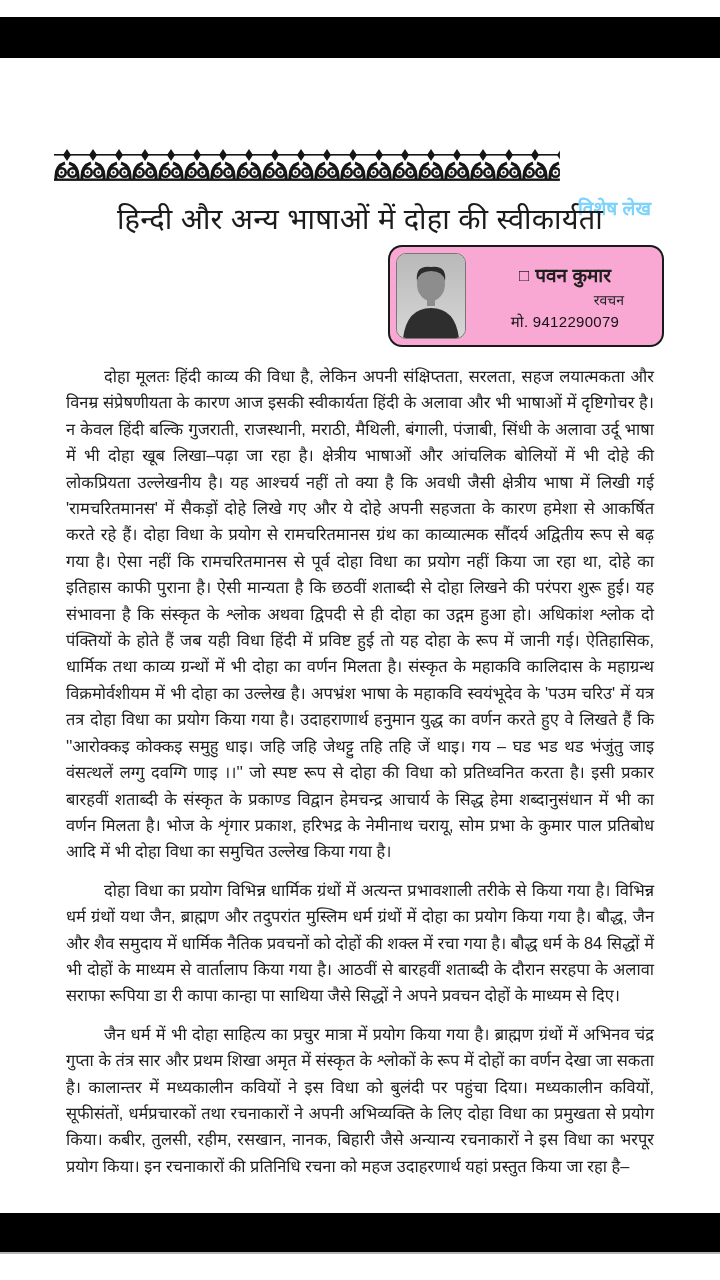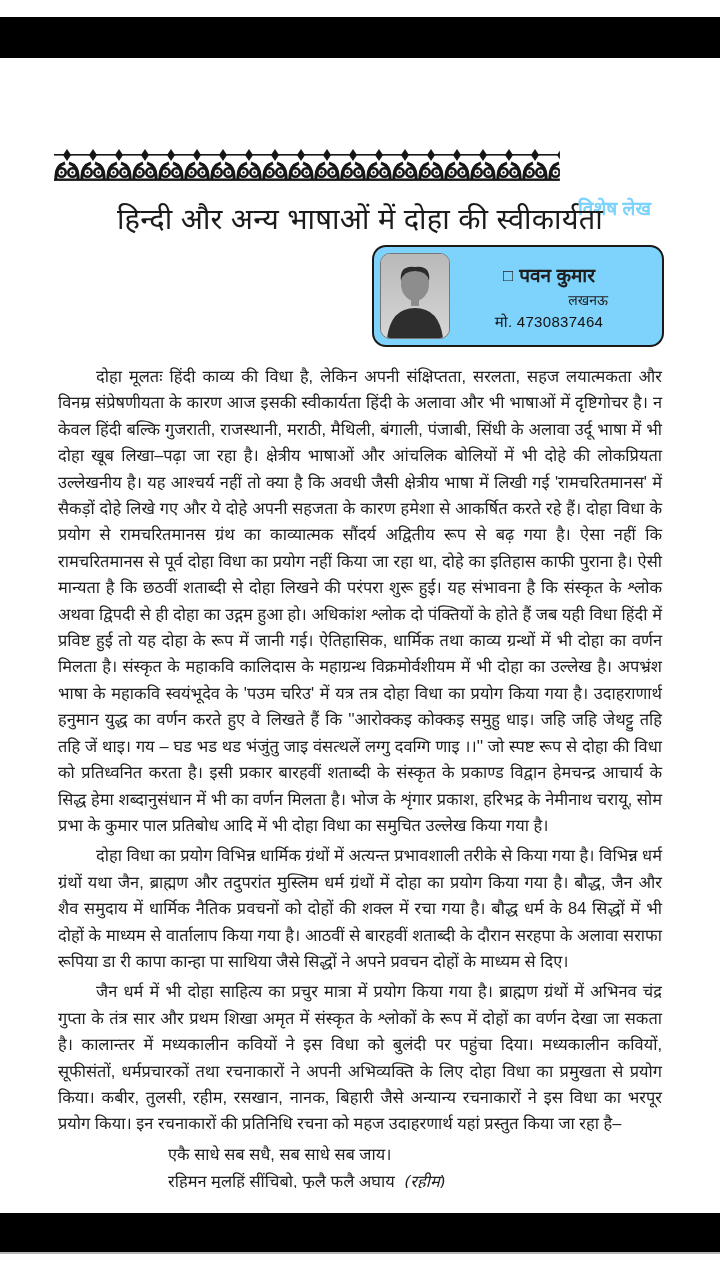--- a/index.html
+++ b/index.html
@@ -24,36 +24,36 @@
     line-height:34px; padding:0 15px; border-radius:17px 6px 6px 17px;
     margin-left:3px; white-space:nowrap;margin-top:44px;
   }
 
   .title { text-align:center; font-size:29px; font-weight:normal; color:#1b1b1b;
            margin:16px 0 8px; letter-spacing:0.2px; }
 
   
   .author-box {
     width:258px; margin-left:auto; margin-right:2px; margin-top:4px;
-    border:2px solid #1a1a1a; border-radius:14px; padding:6px 24px 6px 6px;
-    display:flex; gap:10px; align-items:center; background:#7dd3fc;
+    border:2px solid #1a1a1a; border-radius:14px; padding:6px 8px 6px 6px;
+    display:flex; gap:10px; align-items:center; background:#f9a8d4;
   }
   .photo { width:68px; height:84px; border-radius:10px; overflow:hidden; flex:none;
            border:1px solid #777; background:#c9c9c9; }
   .photo svg { display:block; }
   .author-meta { flex:1; display:flex; flex-direction:column; justify-content:center; gap:2px; }
   .author-name { font-size:19px; font-weight:bold; text-align:center; white-space:nowrap; }
   .author-name .sq { display:inline-block; transform:translateY(-1px); font-weight:bold; margin-right:6px; font-size:17px; }
   .author-city { font-size:14px; text-align:right; padding-right:30px; color:#222; }
   .author-mobile { font-size:15px; text-align:center; color:#111; letter-spacing:0.3px; }
 
   
   .body-text { margin-top:16px; font-size:16.4px; line-height:26.4px;
                text-align:justify; color:#1f1f1f; }
-  .body-text p { margin:4px; text-indent:38px; }
+  .body-text p { margin:12px; text-indent:38px; }
 
   .couplet { margin:2px 0 0 114px; font-size:16.4px; line-height:27px; color:#1f1f1f; }
   .couplet .attr { margin-left:10px;font-style:italic; }
 </style>
 </head>
 <body>
 
 <div class="screen">
 
   <div class="bar top"></div>
@@ -98,22 +98,22 @@
           <ellipse cx="34" cy="30" rx="14" ry="17" fill="#8d8d8d"></ellipse>
           <path d="M34 13 q16 -2 14 14 q-2 -10 -14 -10 q-12 0 -14 10 q-2 -16 14 -14Z" fill="#2b2b2b"></path>
           <path d="M6 84 q4 -30 28 -30 q24 0 28 30 Z" fill="#2e2e2e"></path>
           <rect x="30" y="44" width="8" height="8" fill="#8d8d8d"></rect>
         </svg>
       </div>
       <div class="author-meta">
         <div class="author-name">
           <span class="sq">□</span><span>पवन कुमार</span>
         </div>
-        <div class="author-city">लखनऊ</div>
-        <div class="author-mobile">मो. 4730837464</div>
+        <div class="author-city">रवचन</div>
+        <div class="author-mobile">मो. 9412290079</div>
       </div>
     </div>
 
     <div class="body-text">
       <p>दोहा मूलतः हिंदी काव्य की विधा है, लेकिन अपनी संक्षिप्तता, सरलता, सहज लयात्मकता और विनम्र संप्रेषणीयता के कारण आज इसकी स्वीकार्यता हिंदी के अलावा और भी भाषाओं में दृष्टिगोचर है। न केवल हिंदी बल्कि गुजराती, राजस्थानी, मराठी, मैथिली, बंगाली, पंजाबी, सिंधी के अलावा उर्दू भाषा में भी दोहा खूब लिखा–पढ़ा जा रहा है। क्षेत्रीय भाषाओं और आंचलिक बोलियों में भी दोहे की लोकप्रियता उल्लेखनीय है। यह आश्चर्य नहीं तो क्या है कि अवधी जैसी क्षेत्रीय भाषा में लिखी गई 'रामचरितमानस' में सैकड़ों दोहे लिखे गए और ये दोहे अपनी सहजता के कारण हमेशा से आकर्षित करते रहे हैं। दोहा विधा के प्रयोग से रामचरितमानस ग्रंथ का काव्यात्मक सौंदर्य अद्वितीय रूप से बढ़ गया है। ऐसा नहीं कि रामचरितमानस से पूर्व दोहा विधा का प्रयोग नहीं किया जा रहा था, दोहे का इतिहास काफी पुराना है। ऐसी मान्यता है कि छठवीं शताब्दी से दोहा लिखने की परंपरा शुरू हुई। यह संभावना है कि संस्कृत के श्लोक अथवा द्विपदी से ही दोहा का उद्गम हुआ हो। अधिकांश श्लोक दो पंक्तियों के होते हैं जब यही विधा हिंदी में प्रविष्ट हुई तो यह दोहा के रूप में जानी गई। ऐतिहासिक, धार्मिक तथा काव्य ग्रन्थों में भी दोहा का वर्णन मिलता है। संस्कृत के महाकवि कालिदास के महाग्रन्थ विक्रमोर्वशीयम में भी दोहा का उल्लेख है। अपभ्रंश भाषा के महाकवि स्वयंभूदेव के 'पउम चरिउ' में यत्र तत्र दोहा विधा का प्रयोग किया गया है। उदाहराणार्थ हनुमान युद्ध का वर्णन करते हुए वे लिखते हैं कि ''आरोक्कइ कोक्कइ समुहु धाइ। जहि जहि जेथट्टु तहि तहि जें थाइ। गय – घड भड थड भंजुंतु जाइ वंसत्थलें लग्गु दवग्गि णाइ ।।'' जो स्पष्ट रूप से दोहा की विधा को प्रतिध्वनित करता है। इसी प्रकार बारहवीं शताब्दी के संस्कृत के प्रकाण्ड विद्वान हेमचन्द्र आचार्य के सिद्ध हेमा शब्दानुसंधान में भी का वर्णन मिलता है। भोज के शृंगार प्रकाश, हरिभद्र के नेमीनाथ चरायू, सोम प्रभा के कुमार पाल प्रतिबोध आदि में भी दोहा विधा का समुचित उल्लेख किया गया है।</p>
       <p>दोहा विधा का प्रयोग विभिन्न धार्मिक ग्रंथों में अत्यन्त प्रभावशाली तरीके से किया गया है। विभिन्न धर्म ग्रंथों यथा जैन, ब्राह्मण और तदुपरांत मुस्लिम धर्म ग्रंथों में दोहा का प्रयोग किया गया है। बौद्ध, जैन और शैव समुदाय में धार्मिक नैतिक प्रवचनों को दोहों की शक्ल में रचा गया है। बौद्ध धर्म के 84 सिद्धों में भी दोहों के माध्यम से वार्तालाप किया गया है। आठवीं से बारहवीं शताब्दी के दौरान सरहपा के अलावा सराफा रूपिया डा री कापा कान्हा पा साथिया जैसे सिद्धों ने अपने प्रवचन दोहों के माध्यम से दिए।</p>
       <p>जैन धर्म में भी दोहा साहित्य का प्रचुर मात्रा में प्रयोग किया गया है। ब्राह्मण ग्रंथों में अभिनव चंद्र गुप्ता के तंत्र सार और प्रथम शिखा अमृत में संस्कृत के श्लोकों के रूप में दोहों का वर्णन देखा जा सकता है। कालान्तर में मध्यकालीन कवियों ने इस विधा को बुलंदी पर पहुंचा दिया। मध्यकालीन कवियों, सूफीसंतों, धर्मप्रचारकों तथा रचनाकारों ने अपनी अभिव्यक्ति के लिए दोहा विधा का प्रमुखता से प्रयोग किया। कबीर, तुलसी, रहीम, रसखान, नानक, बिहारी जैसे अन्यान्य रचनाकारों ने इस विधा का भरपूर प्रयोग किया। इन रचनाकारों की प्रतिनिधि रचना को महज उदाहरणार्थ यहां प्रस्तुत किया जा रहा है–</p>
     </div>
 
     <div class="couplet">

